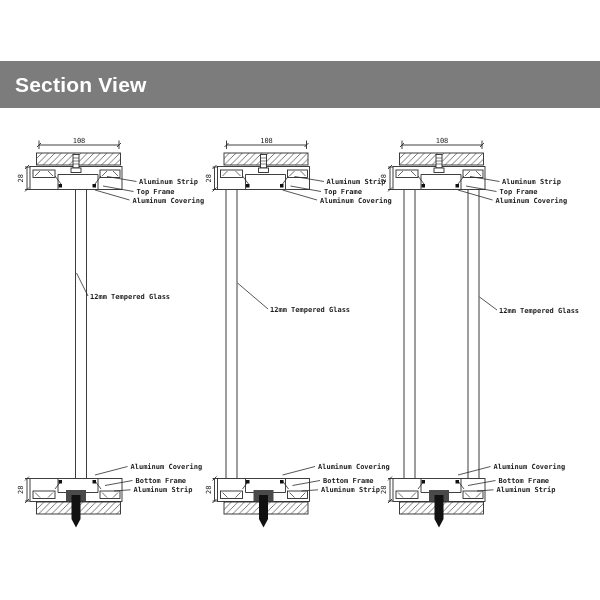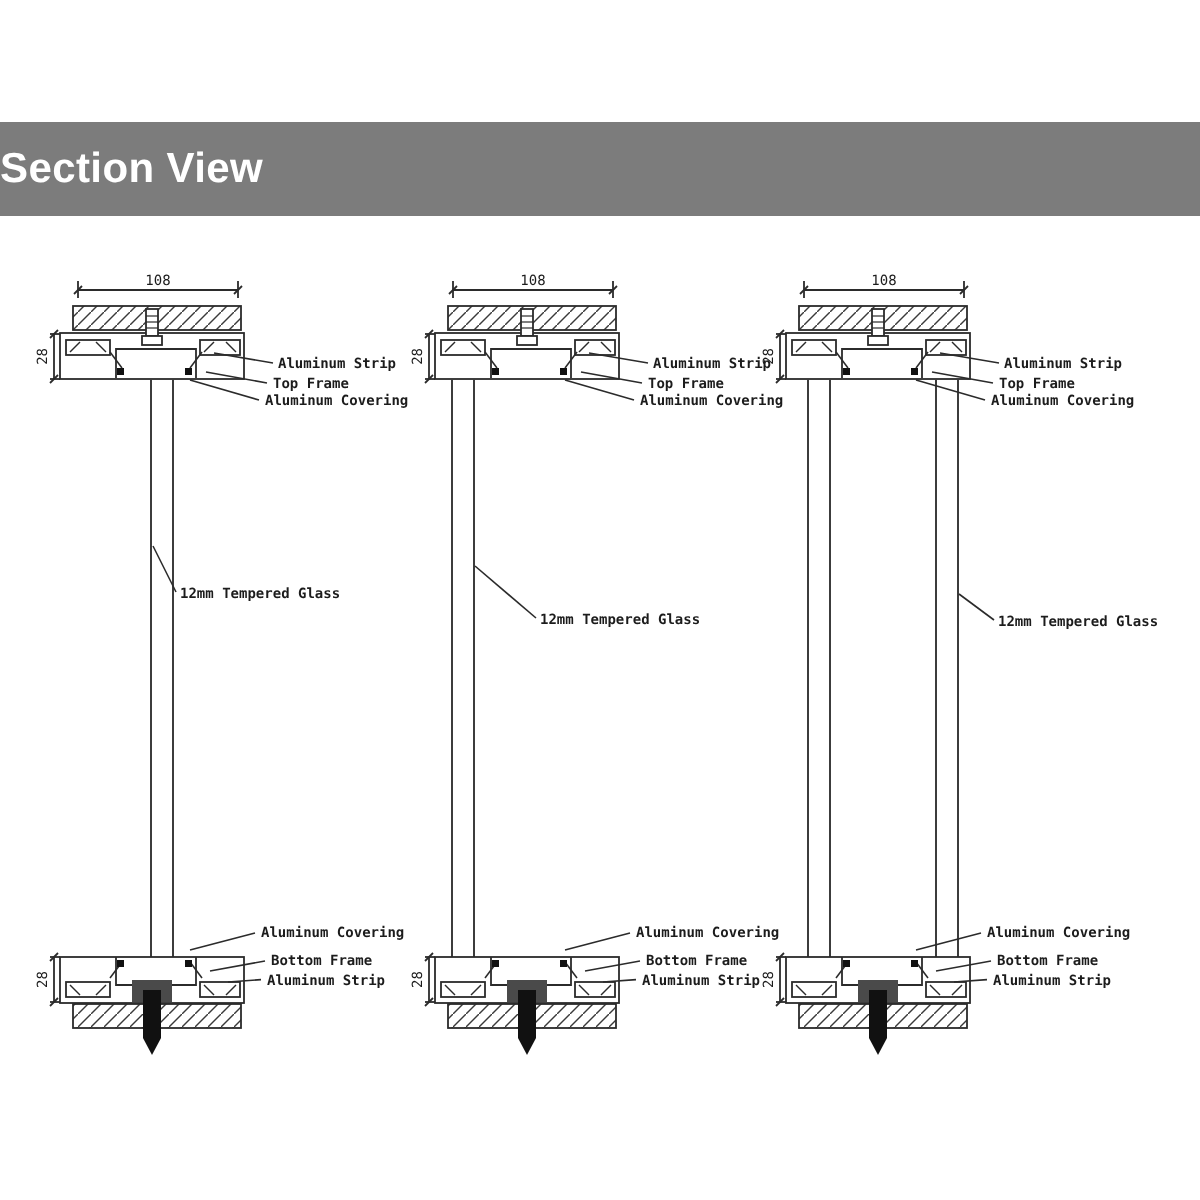--- a/index.html
+++ b/index.html
@@ -1,19 +1,19 @@
 <!DOCTYPE html>
 <html><head>
 <meta charset="utf-8">
 <style>
   html,body{margin:0;padding:0;background:#ffffff;}
   body{width:600px;height:600px;position:relative;overflow:hidden;
        font-family:"Liberation Sans",sans-serif;}
   .banner{position:absolute;left:0;top:61px;width:600px;height:47px;
-          display:flex;align-items:center;box-sizing:border-box;}
+          display:flex;align-items:center;box-sizing:border-box;padding-left:15px;}
   .banner span{font:bold 21px "Liberation Sans",sans-serif;letter-spacing:0.2px;}
   svg{position:absolute;left:0;top:0;}
   .lbl{font:bold 7px "DejaVu Sans Mono",monospace;fill:#1c1c1c;}
   .dim{font:7px "DejaVu Sans Mono",monospace;fill:#1c1c1c;}
 </style>
 </head>
 <body>
 
 <div class="banner" style="background: rgb(124, 124, 124);">
   <span style="color: rgb(255, 255, 255);">Section View</span>

